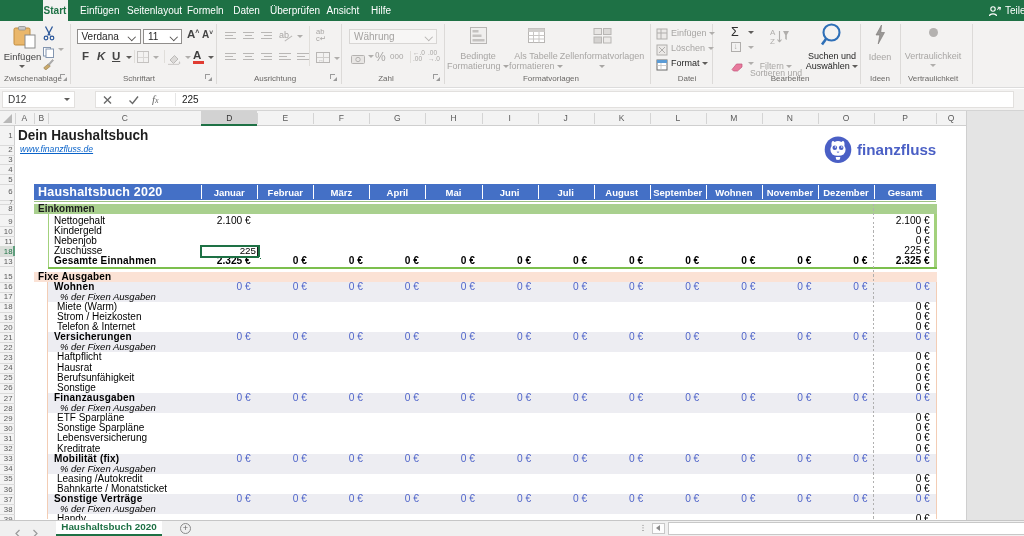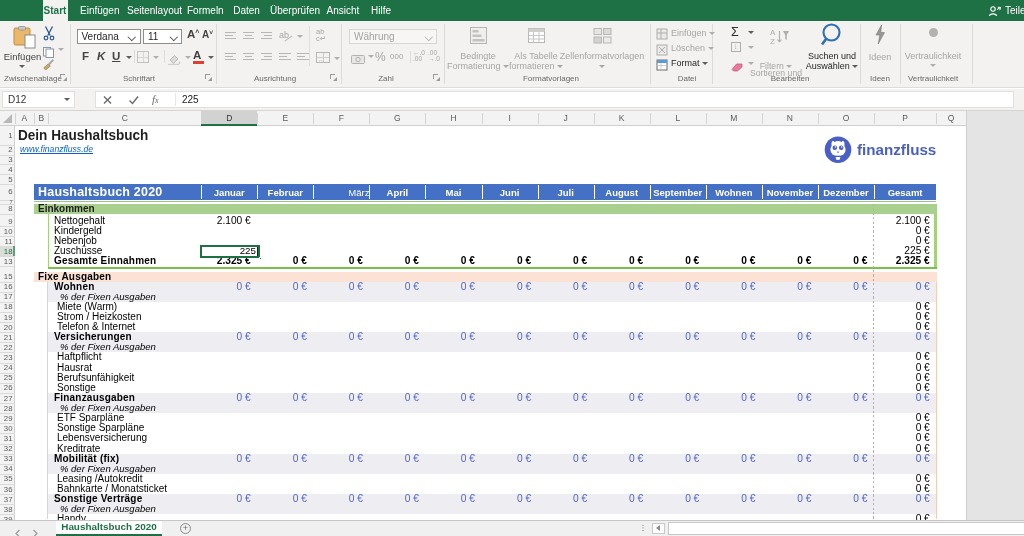--- a/index.html
+++ b/index.html
@@ -407,21 +407,21 @@
 <path d="M11.7 21.1 L16.3 21.1 L15.9 23.6 Q14 24.3 12.1 23.6 Z" fill="#fff"></path>
 <text x="33" y="19.3" font-family="Liberation Sans" font-size="15.2" font-weight="bold" fill="#4a5fc5">finanzfluss</text>
 </svg></div>
 <div class="abs" style="left:34.2px;top:183.7px;width:902.0px;height:16.100000000000023px;background:#4470c6;"></div>
 <div class="abs" style="left:38px;top:183.7px;height:16.100000000000023px;line-height:16.100000000000023px;color:#fff;font-weight:bold;font-size:12.5px;letter-spacing:0.2px;">Haushaltsbuch 2020</div>
 <div class="abs" style="left:201.2px;top:184.7px;width:1px;height:14.100000000000023px;background:#fff;"></div>
 <div class="abs" style="left:201.2px;top:183.7px;width:56.06666666666666px;height:16.100000000000023px;line-height:17.100000000000023px;color:#fff;font-weight:bold;font-size:9.5px;text-align:center;">Januar</div>
 <div class="abs" style="left:257.26666666666665px;top:184.7px;width:1px;height:14.100000000000023px;background:#fff;"></div>
 <div class="abs" style="left:257.26666666666665px;top:183.7px;width:56.06666666666666px;height:16.100000000000023px;line-height:17.100000000000023px;color:#fff;font-weight:bold;font-size:9.5px;text-align:center;">Februar</div>
 <div class="abs" style="left:313.3333333333333px;top:184.7px;width:1px;height:14.100000000000023px;background:#fff;"></div>
-<div class="abs" style="left:313.3333333333333px;top:183.7px;width:56.06666666666666px;height:19px;line-height:17.100000000000023px;color:#fff;font-weight:normal;font-size:9.5px;text-align:right;">März</div>
+<div class="abs" style="left:313.3333333333333px;top:183.7px;width:56.06666666666666px;height:19px;line-height:17.100000000000023px;color:#fff;font-weight:bold;font-size:9.5px;text-align:center;">März</div>
 <div class="abs" style="left:369.4px;top:184.7px;width:1px;height:14.100000000000023px;background:#fff;"></div>
 <div class="abs" style="left:369.4px;top:183.7px;width:56.06666666666666px;height:16.100000000000023px;line-height:17.100000000000023px;color:#fff;font-weight:bold;font-size:9.5px;text-align:center;">April</div>
 <div class="abs" style="left:425.46666666666664px;top:184.7px;width:1px;height:14.100000000000023px;background:#fff;"></div>
 <div class="abs" style="left:425.46666666666664px;top:183.7px;width:56.06666666666666px;height:24px;line-height:17.100000000000023px;color:#fff;font-weight:bold;font-size:9.5px;text-align:center;">Mai</div>
 <div class="abs" style="left:481.5333333333333px;top:184.7px;width:1px;height:14.100000000000023px;background:#fff;"></div>
 <div class="abs" style="left:481.5333333333333px;top:183.7px;width:56.066666666666606px;height:16.100000000000023px;line-height:17.100000000000023px;color:#fff;font-weight:bold;font-size:9.5px;text-align:center;">Juni</div>
 <div class="abs" style="left:537.5999999999999px;top:184.7px;width:1px;height:14.100000000000023px;background:#fff;"></div>
 <div class="abs" style="left:537.5999999999999px;top:183.7px;width:56.06666666666672px;height:16.100000000000023px;line-height:17.100000000000023px;color:#fff;font-weight:bold;font-size:9.5px;text-align:center;">Juli</div>
 <div class="abs" style="left:593.6666666666666px;top:184.7px;width:1px;height:14.100000000000023px;background:#fff;"></div>
 <div class="abs" style="left:593.6666666666666px;top:183.7px;width:56.06666666666672px;height:16.100000000000023px;line-height:17.100000000000023px;color:#fff;font-weight:bold;font-size:9.5px;text-align:center;">August</div>

